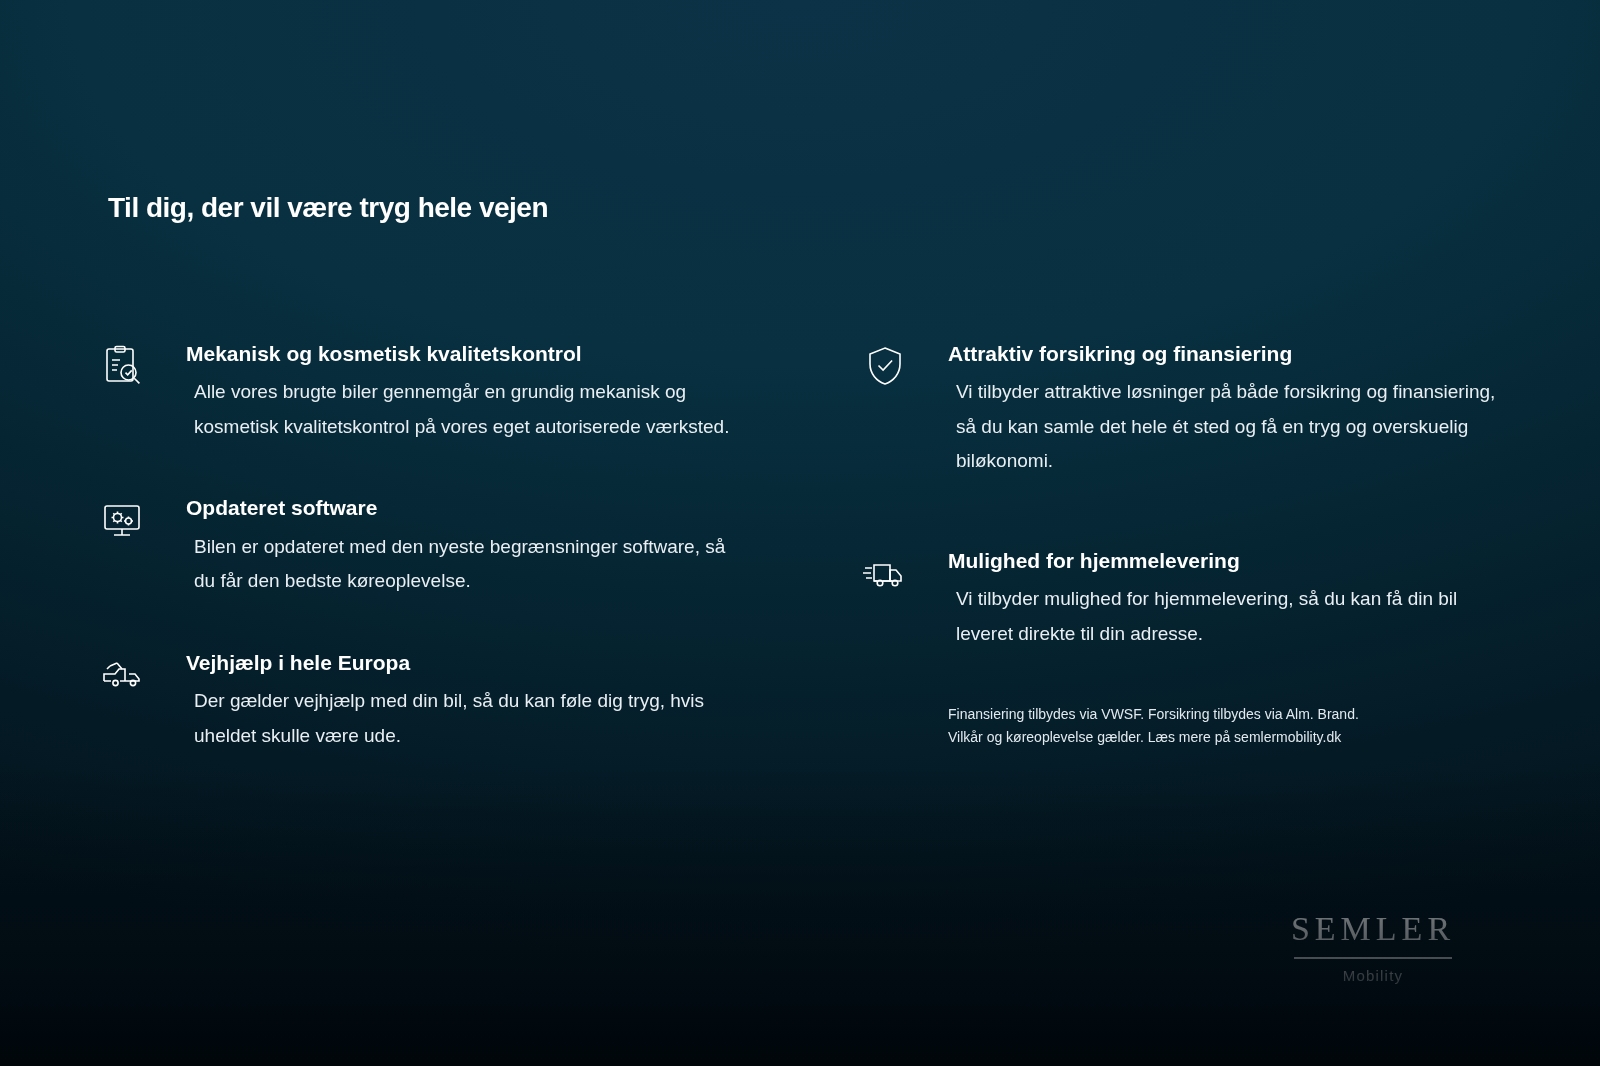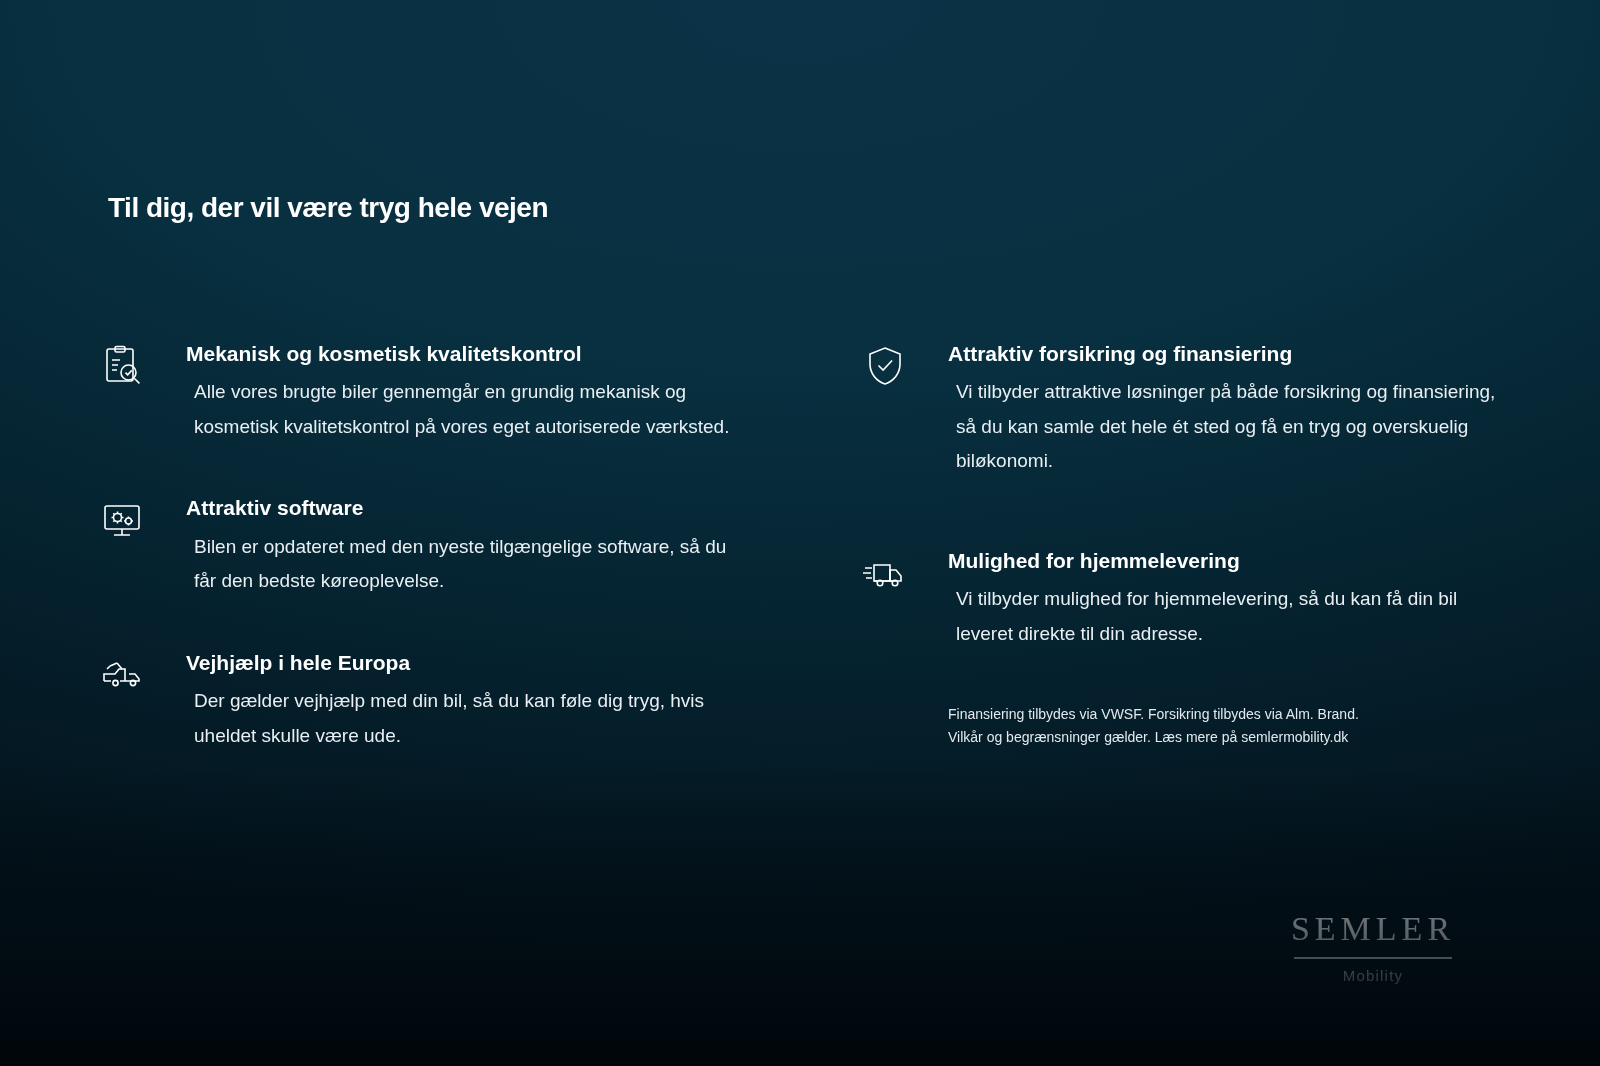--- a/index.html
+++ b/index.html
@@ -160,22 +160,22 @@
           <svg width="46" height="46" viewBox="0 0 46 46" fill="none" stroke="#ffffff" stroke-width="1.6">
             <rect x="5" y="8" width="34" height="23" rx="2"></rect>
             <path d="M22 31v6M14 37h16"></path>
             <circle cx="17.5" cy="19.5" r="4"></circle>
             <path d="M17.5 13.5v2M17.5 23.5v2M11.5 19.5h2M21.5 19.5h2M13.3 15.3l1.4 1.4M20.3 22.3l1.4 1.4M21.7 15.3l-1.4 1.4M14.7 22.3l-1.4 1.4"></path>
             <circle cx="28.5" cy="23" r="3"></circle>
             <path d="M28.5 18.5v1.5M28.5 26v1.5M24 23h1.5M31.5 23H33"></path>
           </svg>
         </div>
         <div class="text-wrap">
-          <p class="feature-title">Attraktiv software</p>
-          <p class="feature-body">Bilen er opdateret med den nyeste tilgængelige software, så du får den bedste køreoplevelse.</p>
+          <p class="feature-title">Opdateret software</p>
+          <p class="feature-body">Bilen er opdateret med den nyeste begrænsninger software, så du får den bedste køreoplevelse.</p>
         </div>
       </div>
 
       <div class="feature">
         <div class="icon-wrap">
           <svg width="46" height="46" viewBox="0 0 46 46" fill="none" stroke="#ffffff" stroke-width="1.6">
             <path d="M4 28h7M20 28h9"></path>
             <path d="M4 28v-7h11l4-5h6v12"></path>
             <path d="M29 21h6l4 5v2h-10"></path>
             <circle cx="15.5" cy="30" r="2.6"></circle>
@@ -219,21 +219,21 @@
           </svg>
         </div>
         <div class="text-wrap">
           <p class="feature-title">Mulighed for hjemmelevering</p>
           <p class="feature-body">Vi tilbyder mulighed for hjemmelevering, så du kan få din bil leveret direkte til din adresse.</p>
         </div>
       </div>
 
       <div class="disclaimer">
         <div>Finansiering tilbydes via VWSF. Forsikring tilbydes via Alm. Brand.</div>
-        <div><span>Vilkår og begrænsninger gælder. Læs mere på </span><b>semlermobility.dk</b></div>
+        <div><span>Vilkår og køreoplevelse gælder. Læs mere på </span><b>semlermobility.dk</b></div>
       </div>
 
     </div>
   </div>
 
   <div class="logo">
     <div class="logo-word">SEMLER</div>
     <div class="logo-rule"></div>
     <div class="logo-sub">Mobility</div>
   </div>

